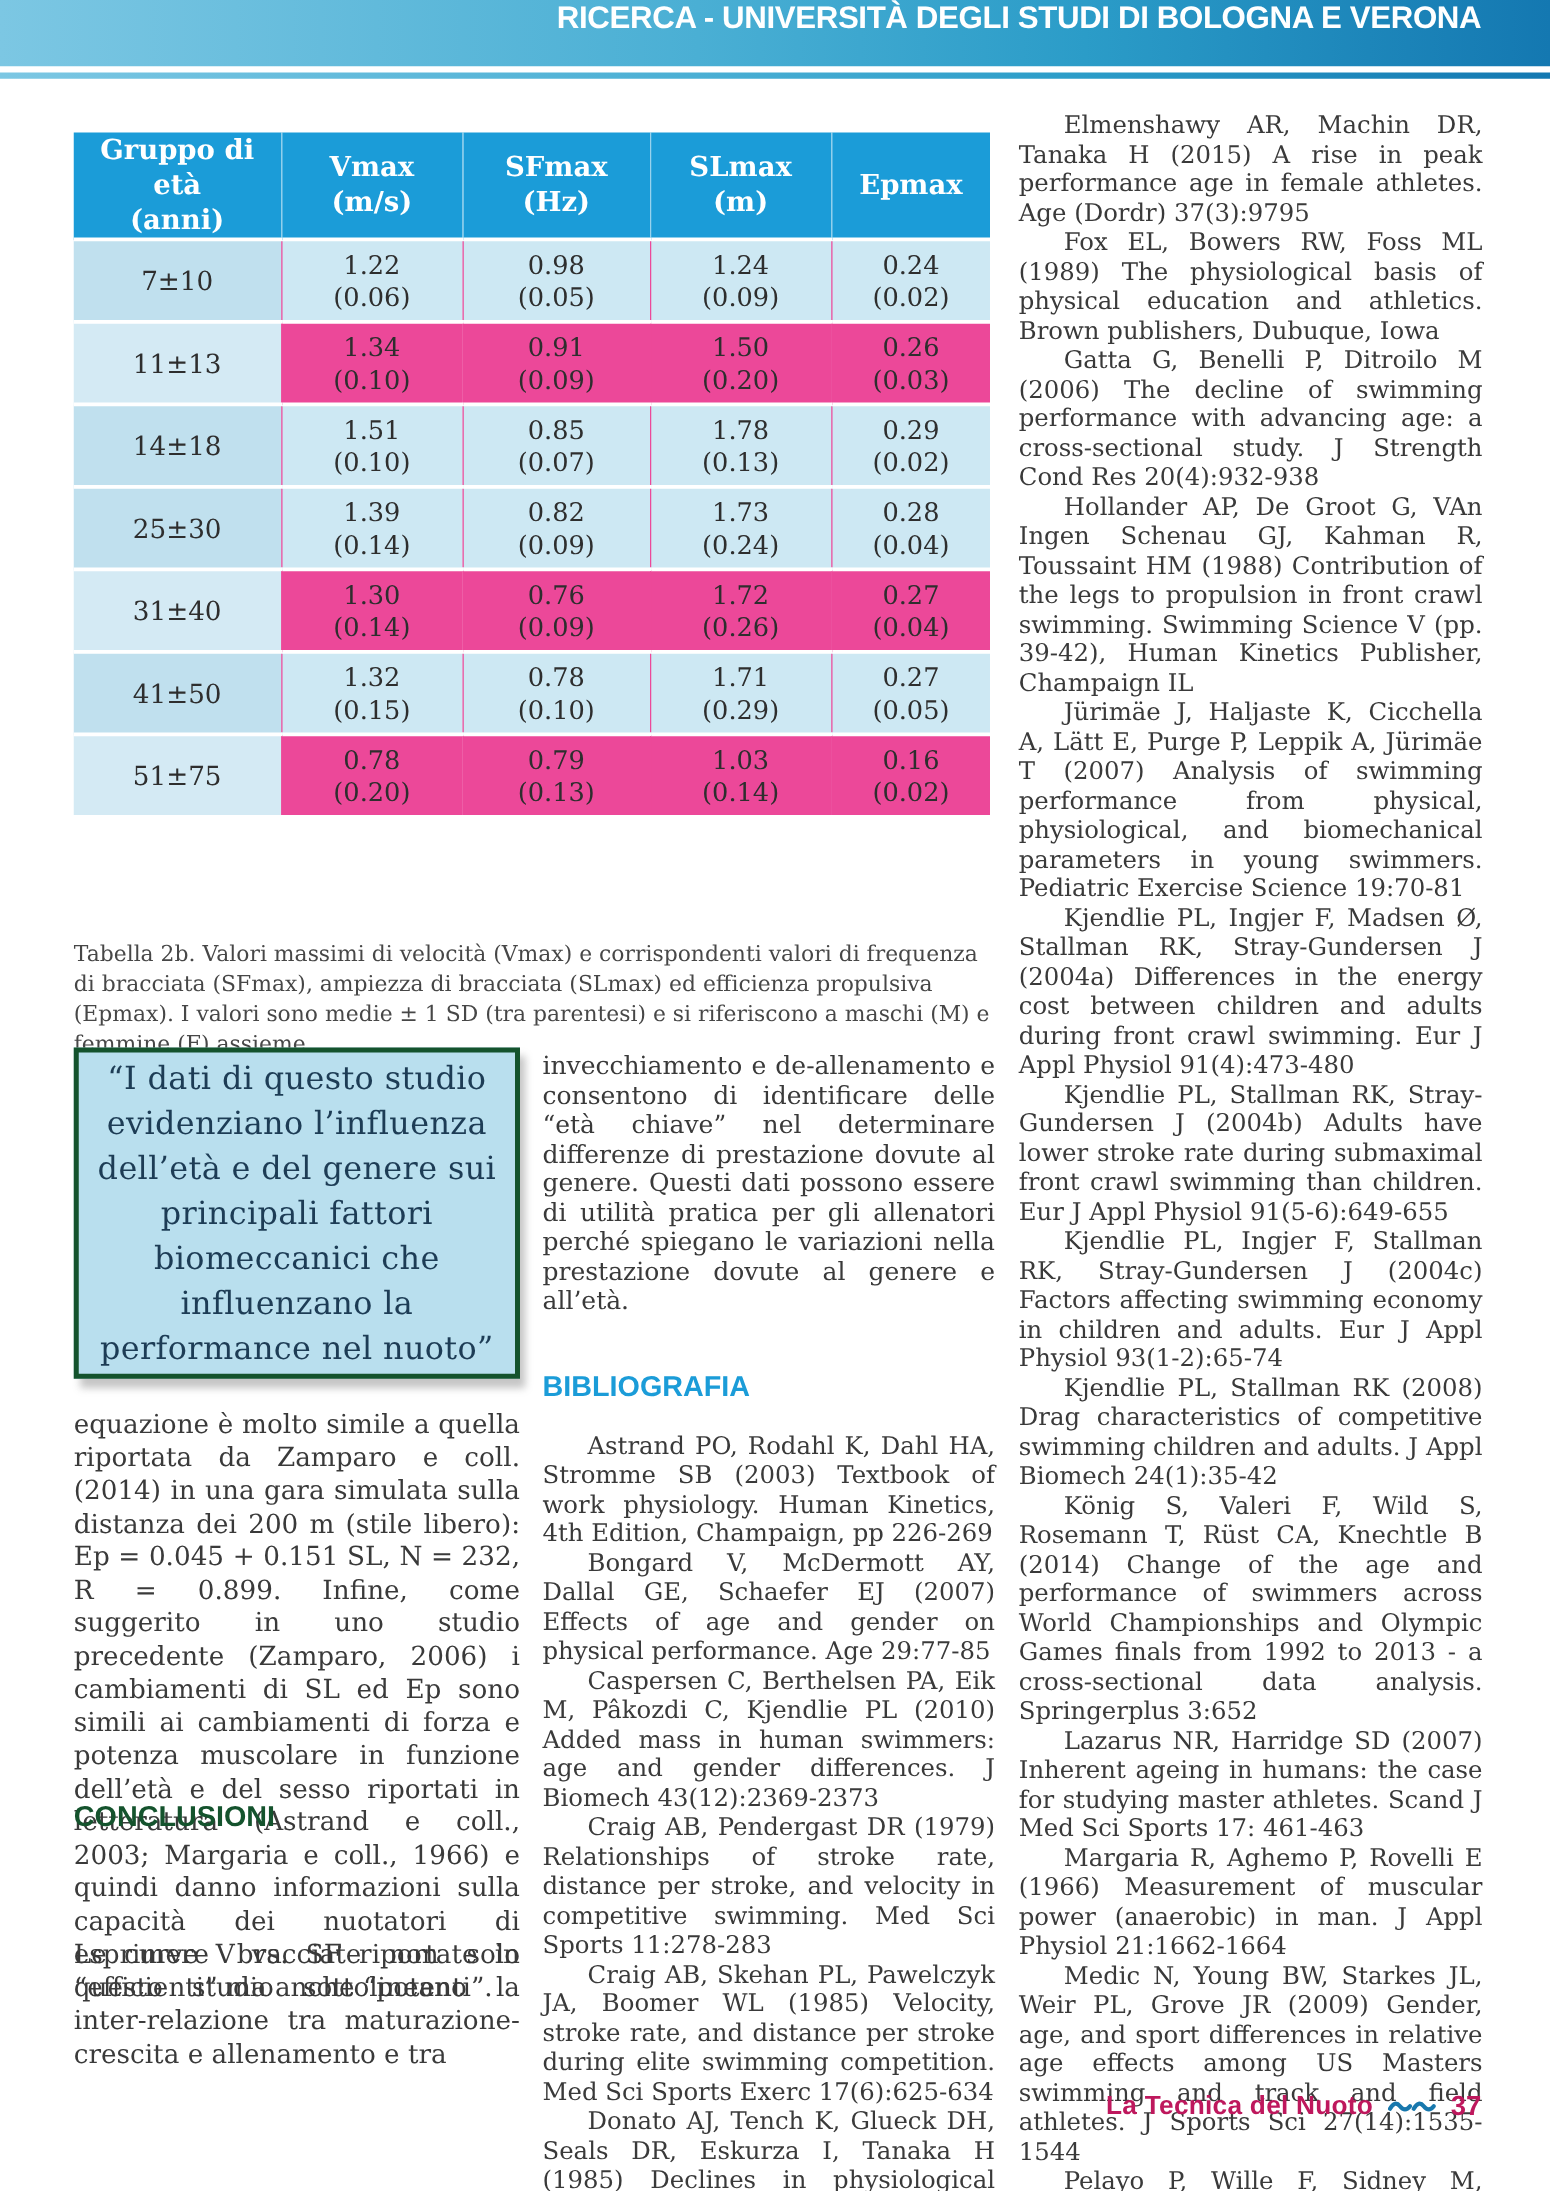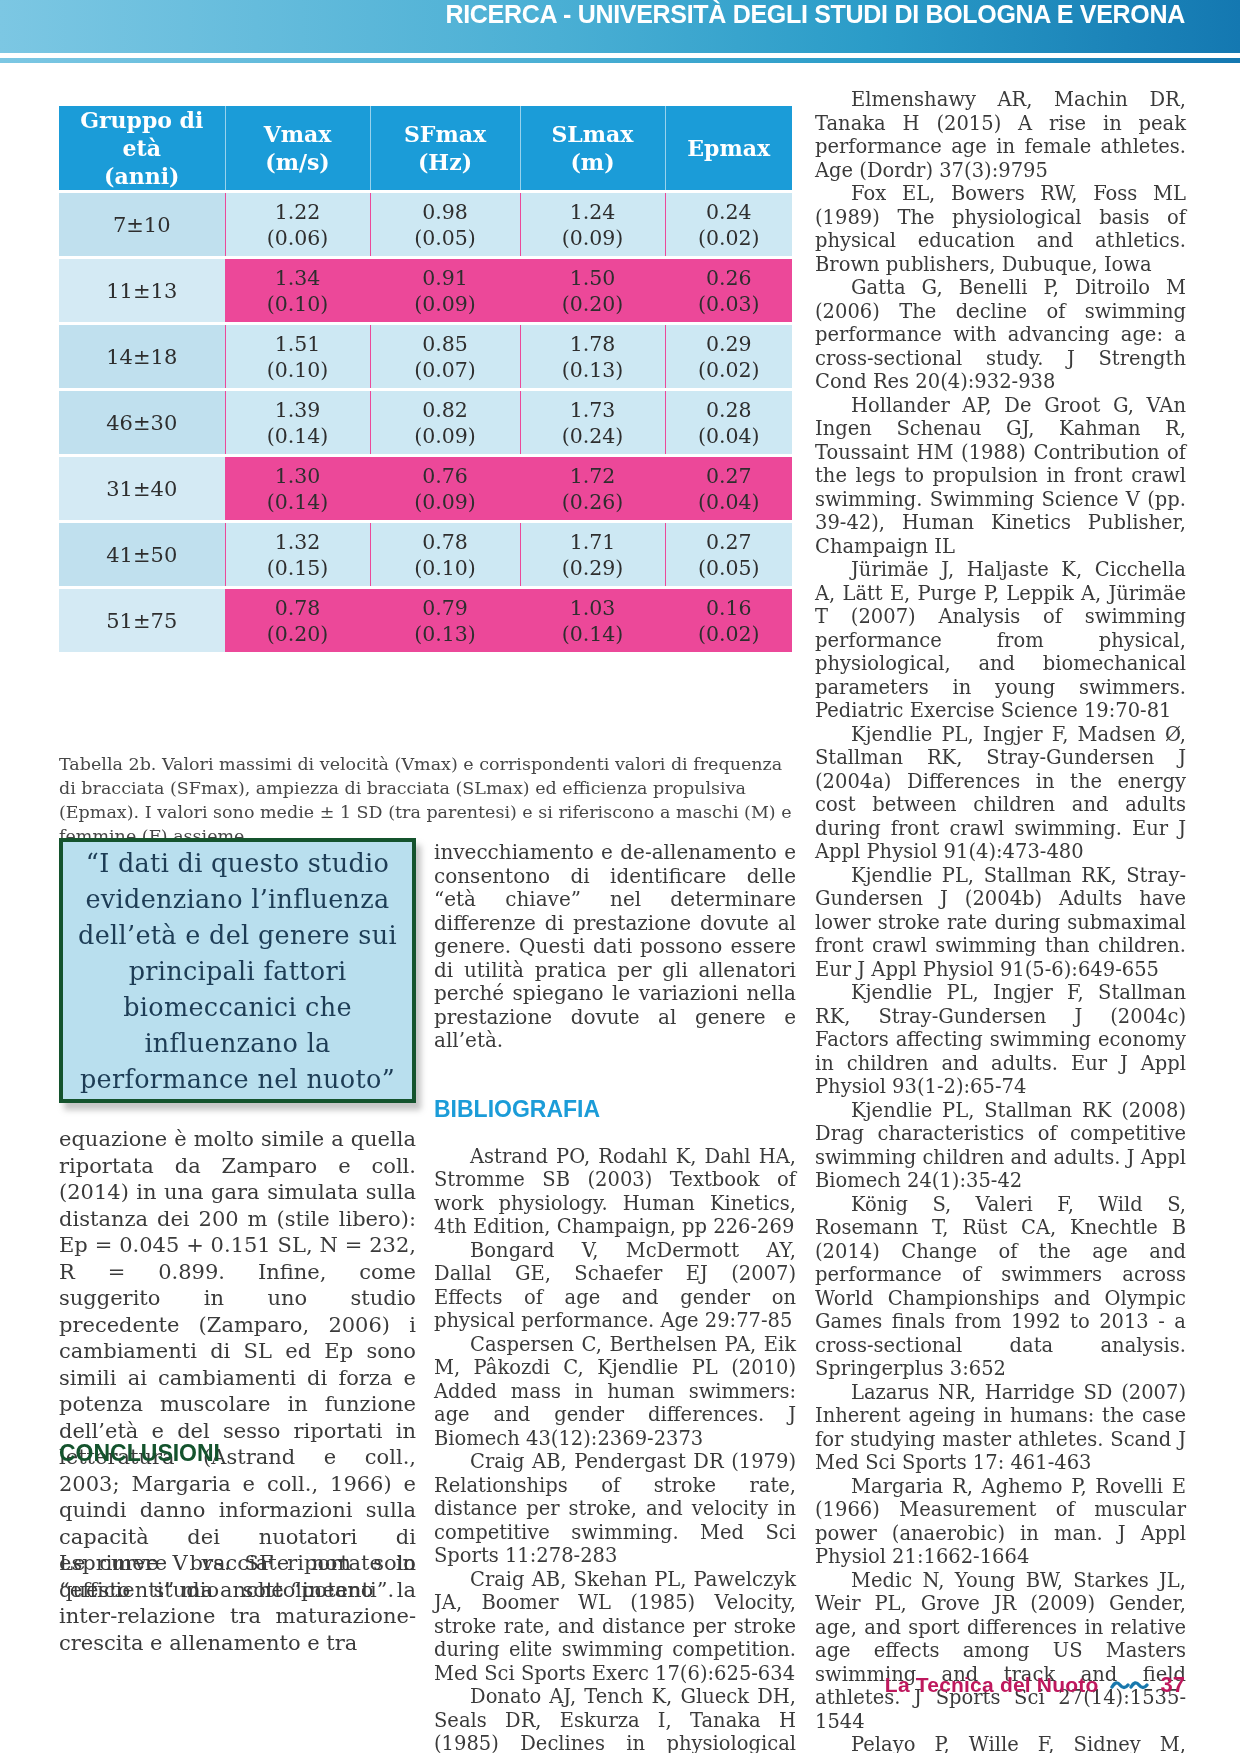--- a/index.html
+++ b/index.html
@@ -183,21 +183,21 @@
           <td>
             <div>1.78</div>
             <div>(0.13)</div>
           </td>
           <td>
             <div>0.29</div>
             <div>(0.02)</div>
           </td>
         </tr>
         <tr class="row-dark">
-          <td class="group-cell">46±30</td>
+          <td class="group-cell">25±30</td>
           <td>
             <div>1.39</div>
             <div>(0.14)</div>
           </td>
           <td>
             <div>0.82</div>
             <div>(0.09)</div>
           </td>
           <td>
             <div>1.73</div>

